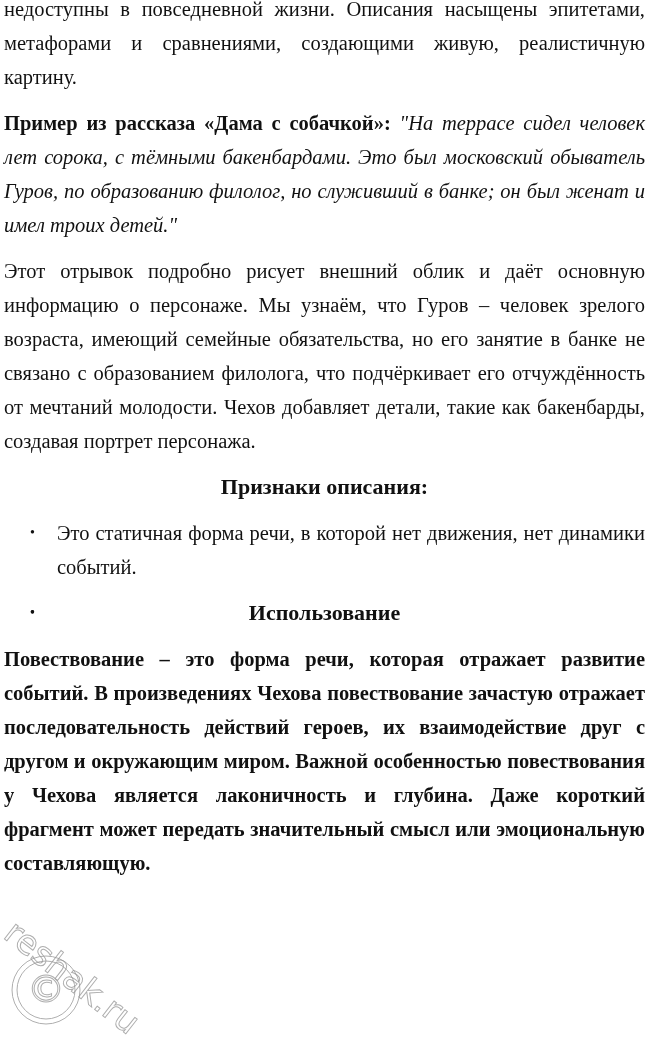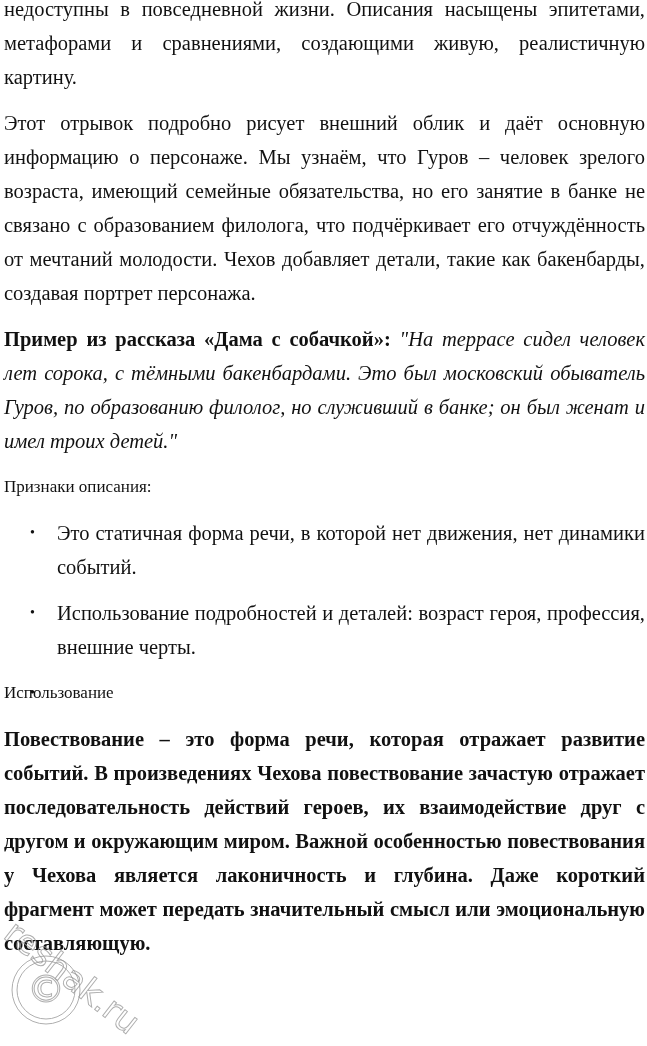--- a/index.html
+++ b/index.html
@@ -28,24 +28,25 @@
       text-align: justify;
     }
     
     p.cut {
       text-align-last: justify;
       font-weight: bold;
     }
     .bold { font-weight: bold; }
     .italic { font-style: italic; }
     h3 {
-      font-size: 17px;
-      font-weight: normal;
+      font-size: 22px;
+      font-weight: bold;
       margin: 0 0 12px 0;
       line-height: 34px;
+      text-align: center;
     }
     ul {
       margin: 0 0 12px 0;
       padding: 0;
       list-style: none;
     }
     ul li {
       position: relative;
       padding-left: 53px;
       margin-bottom: 12px;
@@ -66,34 +67,33 @@
       pointer-events: none;
     }
   </style>
 </head>
 <body>
 
 <div class="page">
 
   <p>недоступны в повседневной жизни. Описания насыщены эпитетами, метафорами и сравнениями, создающими живую, реалистичную картину.</p>
 
+  <p><span class="bold">Пример из рассказа «Дама с собачкой»:</span><span class="italic"> "На террасе сидел человек лет сорока, с тёмными бакенбардами. Это был московский обыватель Гуров, по образованию филолог, но служивший в банке; он был женат и имел троих детей."</span></p>
+
   <p>Этот отрывок подробно рисует внешний облик и даёт основную информацию о персонаже. Мы узнаём, что Гуров – человек зрелого возраста, имеющий семейные обязательства, но его занятие в банке не связано с образованием филолога, что подчёркивает его отчуждённость от мечтаний молодости. Чехов добавляет детали, такие как бакенбарды, создавая портрет персонажа.</p>
-
-  <p><span class="bold">Пример из рассказа «Дама с собачкой»:</span><span class="italic"> "На террасе сидел человек лет сорока, с тёмными бакенбардами. Это был московский обыватель Гуров, по образованию филолог, но служивший в банке; он был женат и имел троих детей."</span></p>
 
   <h3>Признаки описания:</h3>
 
   <ul>
     <li>
       <span class="bullet">•</span>
       <span>Это статичная форма речи, в которой нет движения, нет динамики событий.</span>
     </li>
     <li>
       <span class="bullet">•</span>
-      <span>Использование подробностей и деталей: возраст героя, профессия, внешние черты.</span>
     </li>
     <li>
       <span class="bullet">•</span>
     </li>
   </ul>
 
   <h3>Использование</h3>
 
   <p class="cut">Повествование – это форма речи, которая отражает развитие событий. В произведениях Чехова повествование зачастую отражает последовательность действий героев, их взаимодействие друг с другом и окружающим миром. Важной особенностью повествования у Чехова является лаконичность и глубина. Даже короткий фрагмент может передать значительный смысл или эмоциональную составляющую.</p>
 

